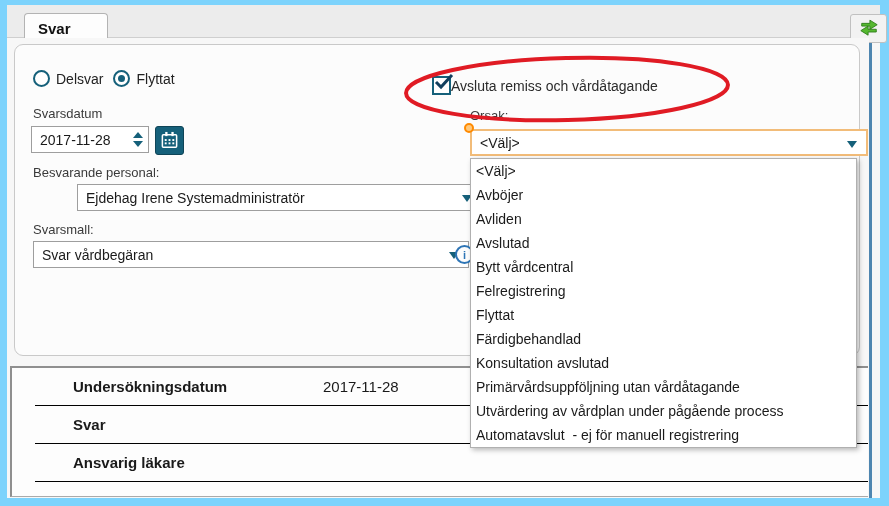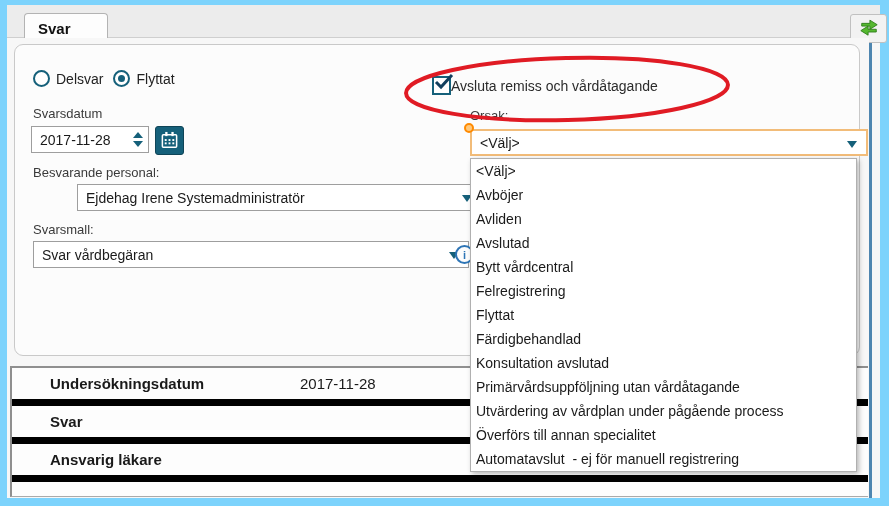--- a/index.html
+++ b/index.html
@@ -49,23 +49,23 @@
   .infoicon{position:absolute;left:455px;top:245px;width:15px;height:15px;border:2px solid #2e75b6;
        border-radius:50%;color:#2e75b6;font-size:11px;font-weight:bold;display:flex;
        align-items:center;justify-content:center;background:#fdfdfd;}
   .droplist{position:absolute;left:470px;top:158px;width:385px;background:#fff;
        border:1px solid #b0b0b0;box-shadow:2px 2px 5px rgba(0,0,0,.28);z-index:6;}
   .dropitem{height:24px;line-height:24px;padding-left:5px;font-size:14px;color:#1a1a1a;
        white-space:pre;overflow:hidden;}
   .dtable{position:absolute;left:10px;top:366px;width:858px;height:131px;background:#fdfdfd;
        border-top:2px solid #8f8f8f;border-left:2px solid #8f8f8f;border-bottom:1px solid #aaa;
        box-sizing:border-box;z-index:2;}
-  .drow{height:38px;border-bottom:7px solid #000000;display:grid;
+  .drow{height:38px;border-bottom:1px solid #000000;display:grid;
        grid-template-columns:250px 1fr;align-items:center;padding-left:38px;
-       font-size:15px;color:#1a1a1a;box-sizing:border-box;}
+       font-size:15px;color:#1a1a1a;box-sizing:border-box;margin-left:23px;}
   .drow .rlabel{font-weight:bold;}
   .ellipse-svg{position:absolute;left:400px;top:52px;z-index:4;pointer-events:none;}
 </style>
 </head>
 <body>
 
 <div class="frame">
   <div class="win"></div>
   <div class="blue-edge"></div>
 
@@ -173,21 +173,20 @@
 
       <div class="dropitem">Färdigbehandlad</div>
 
       <div class="dropitem">Konsultation avslutad</div>
 
 
       <div class="dropitem">Primärvårdsuppföljning utan vårdåtagande</div>
 
       <div class="dropitem">Utvärdering av vårdplan under pågående process</div>
 
-      <div class="dropitem">Överförs till annan specialitet</div>
 
       <div class="dropitem">Automatavslut  - ej för manuell registrering</div>
     </div>
 
   <div class="dtable">
 
       <div class="drow">
         <span class="rlabel">Undersökningsdatum</span>
         <span class="rvalue">2017-11-28</span>
       </div>

